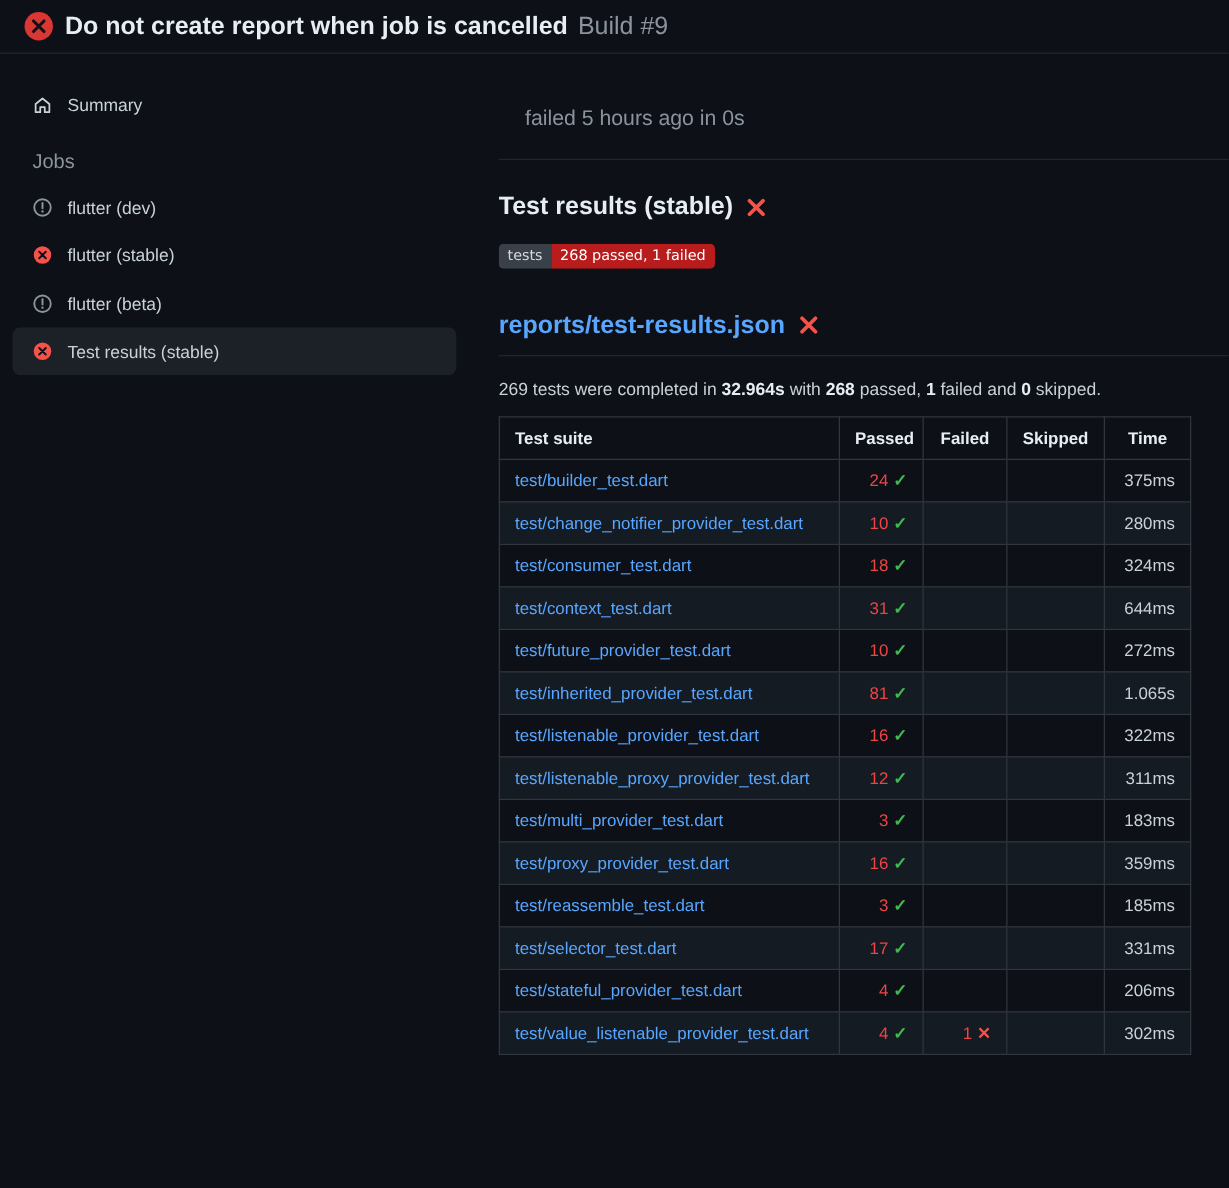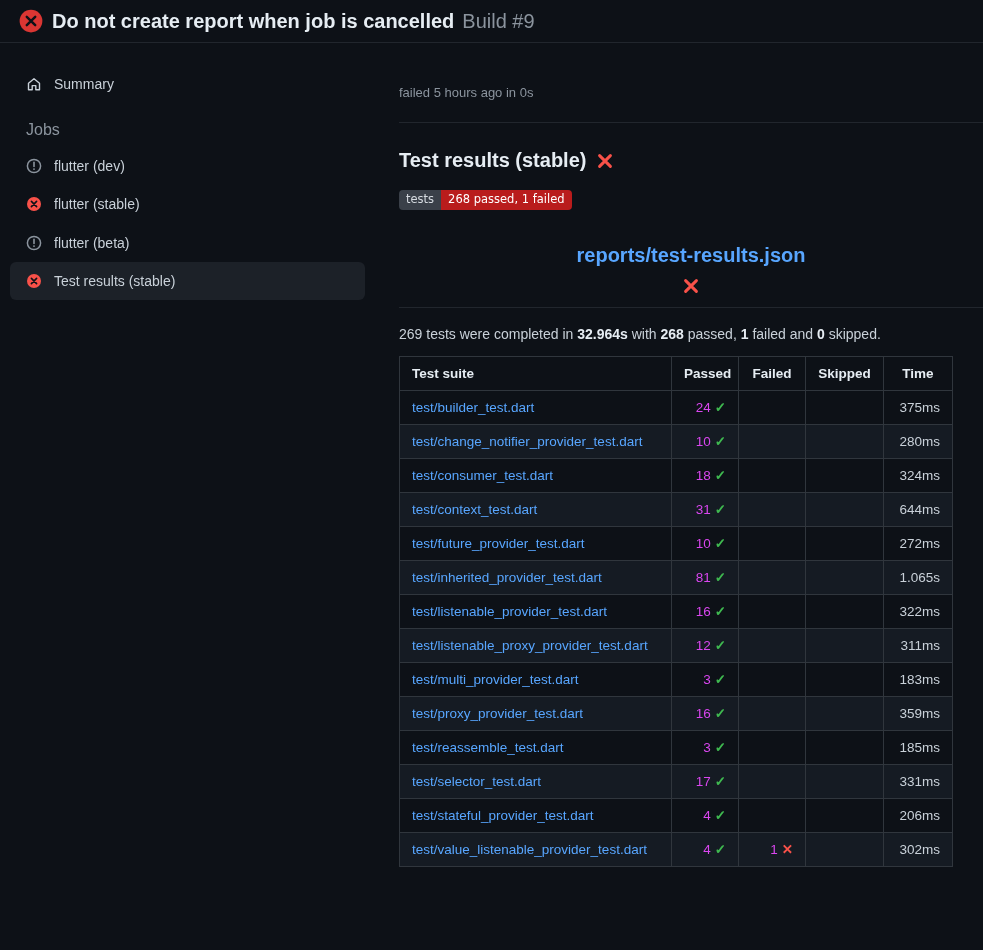--- a/index.html
+++ b/index.html
@@ -31,42 +31,42 @@
     display: flex; align-items: center; gap: 12px;
     padding: 10px 16px; font-size: 14px; color: #c9d1d9;
     border-radius: 6px; cursor: pointer; line-height: 1.3;
   }
   .side-item.selected { background: #1c2128; }
   .side-item .icon { display: inline-flex; width: 16px; height: 16px; flex-shrink: 0; }
   .jobs-label { font-size: 16px; color: #8b949e; padding: 18px 16px 8px 16px; }
 
   .main { flex: 1; padding: 36px 0 0 24px; }
   .crumb { font-size: 14px; font-weight: 700; color: #e6edf3; }
-  .meta { font-size: 13px; color: #8b949e; margin-top: 6px; }
+  .meta { font-size: 17px; color: #8b949e; margin-top: 6px; margin-left: 21px; }
   .divider { border: none; border-top: 1px solid var(--border-soft); margin-top: 22px; }
 
   .section-title {
     margin-top: 26px; font-size: 20px; font-weight: 700; color: #e6edf3;
     display: flex; align-items: center; gap: 10px;
   }
   .x-icon { display: inline-flex; }
 
   .badge {
     display: inline-flex; margin-top: 18px;
     font-family: "DejaVu Sans", sans-serif; font-size: 11.5px;
     border-radius: 4px; overflow: hidden; line-height: 1;
   }
   .badge-label { background: #3a4049; color: #d6dbe1; padding: 4px 7px; }
   .badge-value { background: #b91c1c; color: #ffffff; padding: 4px 7px; }
 
   .report-title {
     margin-top: 34px; padding-bottom: 12px;
     border-bottom: 1px solid var(--border-soft);
     display: flex; align-items: center; gap: 10px;
-    font-size: 20px; font-weight: 700; flex-direction: column;
+    font-size: 20px; font-weight: 700;
   }
   .report-link { color: var(--link); text-decoration: none; }
 
   .summary-line { margin-top: 18px; font-size: 14px; color: #c9d1d9; }
   .summary-line strong { color: #e6edf3; font-weight: 700; }
 
   table.results {
     margin-top: 14px; width: 553px; border-collapse: collapse;
     table-layout: fixed; font-size: 13.5px;
   }
@@ -77,21 +77,21 @@
   .results th { font-weight: 700; color: #e6edf3; text-align: left; }
   .results th.center { text-align: center; }
   .results td.num { text-align: right; color: #c9d1d9; white-space: nowrap; }
   .results tbody tr:nth-child(even) { background: #151b23; }
   .col-suite { width: 272px; }
   .col-passed { width: 67px; }
   .col-failed { width: 67px; }
   .col-skipped { width: 78px; }
   .col-time { width: 69px; }
   .suite-link { color: var(--link); text-decoration: none; }
-  .val { color: #d946ef; }
+  .val { color: #ef4444; }
   .mark { font-weight: 700; margin-left: 4px; }
   .mark.ok { color: var(--success); }
   .mark.bad { color: var(--danger); }
 </style>
 </head>
 <body style="--link: #58a6ff; --danger: #f85149; --success: #3fb950; --badge-label-bg: #3a4049; --badge-value-bg: #cb4b42; --selected-item-bg: #1c2128;">
 
 <header class="topbar">
   <span class="icon-lg">
     <svg width="26" height="26" viewBox="0 0 16 16">

